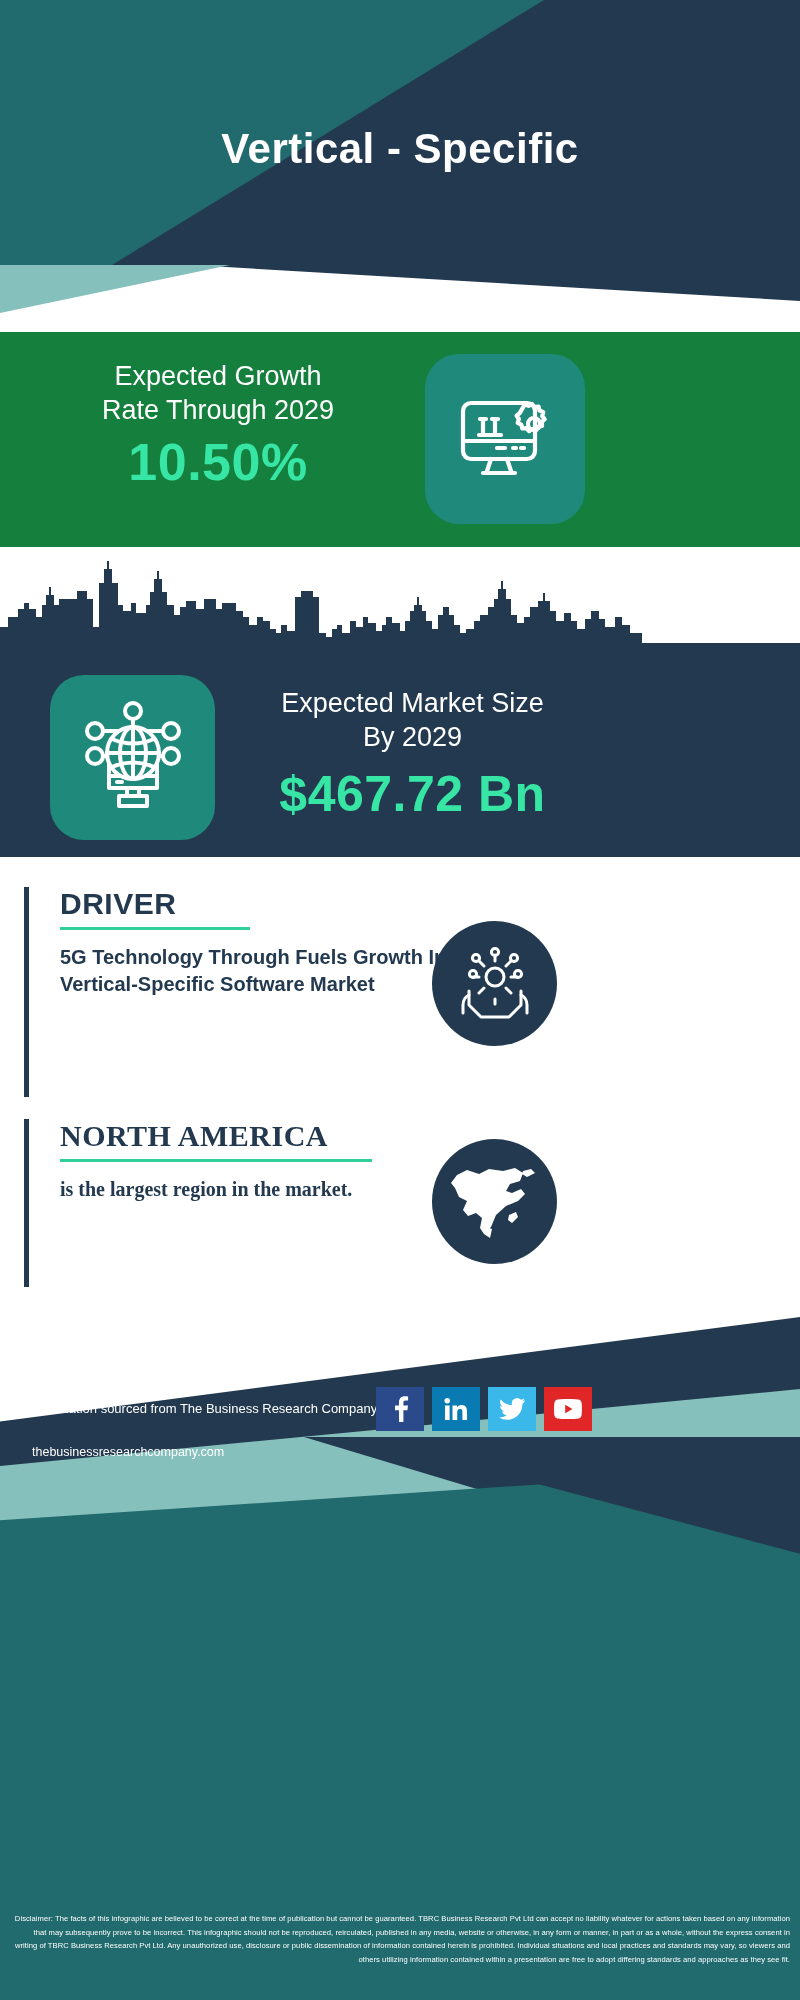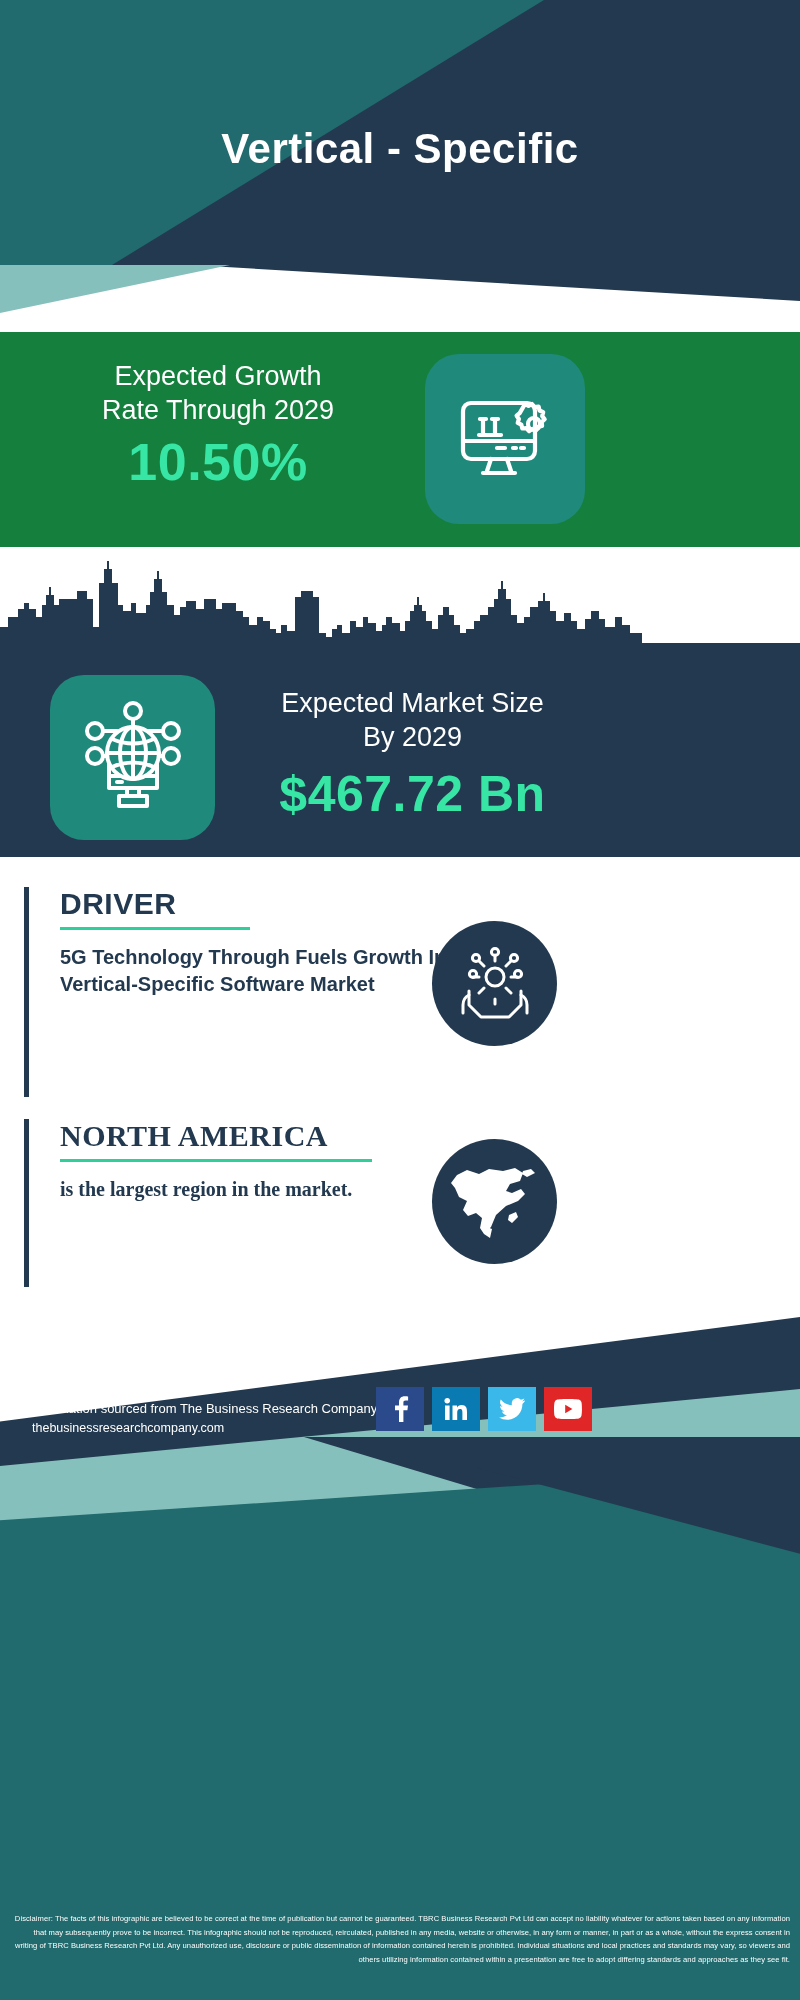--- a/index.html
+++ b/index.html
@@ -67,21 +67,21 @@
   .f-light{position:absolute;left:0;top:30px;width:800px;height:175px;background:#86c0bd;
     clip-path:polygon(0 68%, 100% 24%, 100% 100%, 0 100%);}
   .f-navy2{position:absolute;left:0;top:120px;width:800px;height:130px;background:#23394f;
     clip-path:polygon(38% 0, 100% 0, 100% 100%, 92% 100%);}
   .f-teal{position:absolute;left:0;top:150px;width:800px;height:533px;background:#216a6d;
     clip-path:polygon(0 10%, 100% 0, 100% 100%, 0 100%);}
   .f-teal-dark{position:absolute;left:430px;top:150px;width:370px;height:140px;background:#23394f;
     clip-path:polygon(100% 0, 100% 62%, 12% 0);}
 
   .source{position:absolute;left:32px;top:1399px;width:380px;color:#ffffff;font-size:13px;line-height:1.55;z-index:6;}
-  .source .url{font-size:12.5px;}
+  .source .url{font-size:12.5px;margin-top:24px;}
 
   .socials{position:absolute;left:376px;top:1387px;display:flex;gap:8px;z-index:6;}
   .soc{width:48px;height:44px;display:flex;align-items:center;justify-content:center;}
   .soc svg{display:block;}
   .soc-fb{background:#2b4a8b;}
   .soc-li{background:#0a7ab3;}
   .soc-tw{background:#3bb8ea;}
   .soc-yt{background:#e02626;}
 
   .disclaimer{position:absolute;left:10px;top:1912px;width:780px;color:#ffffff;

